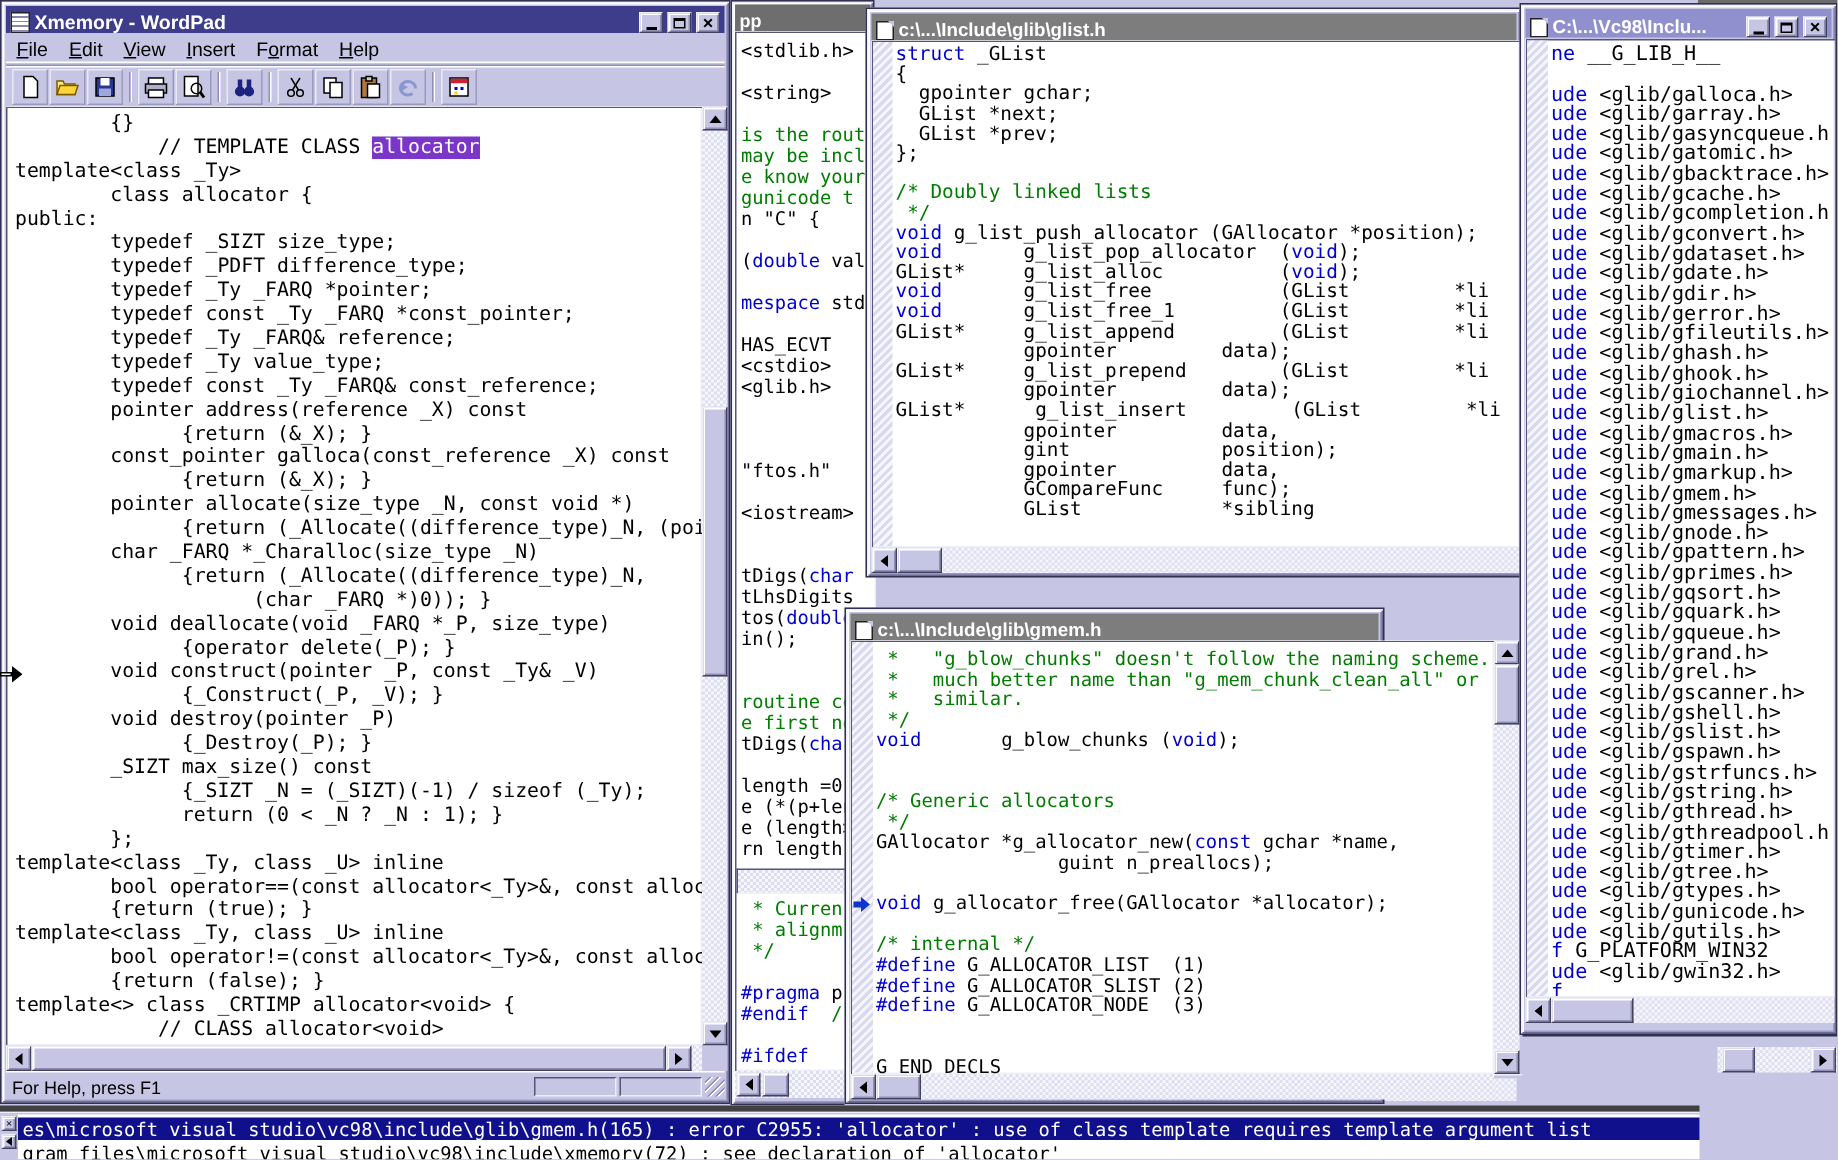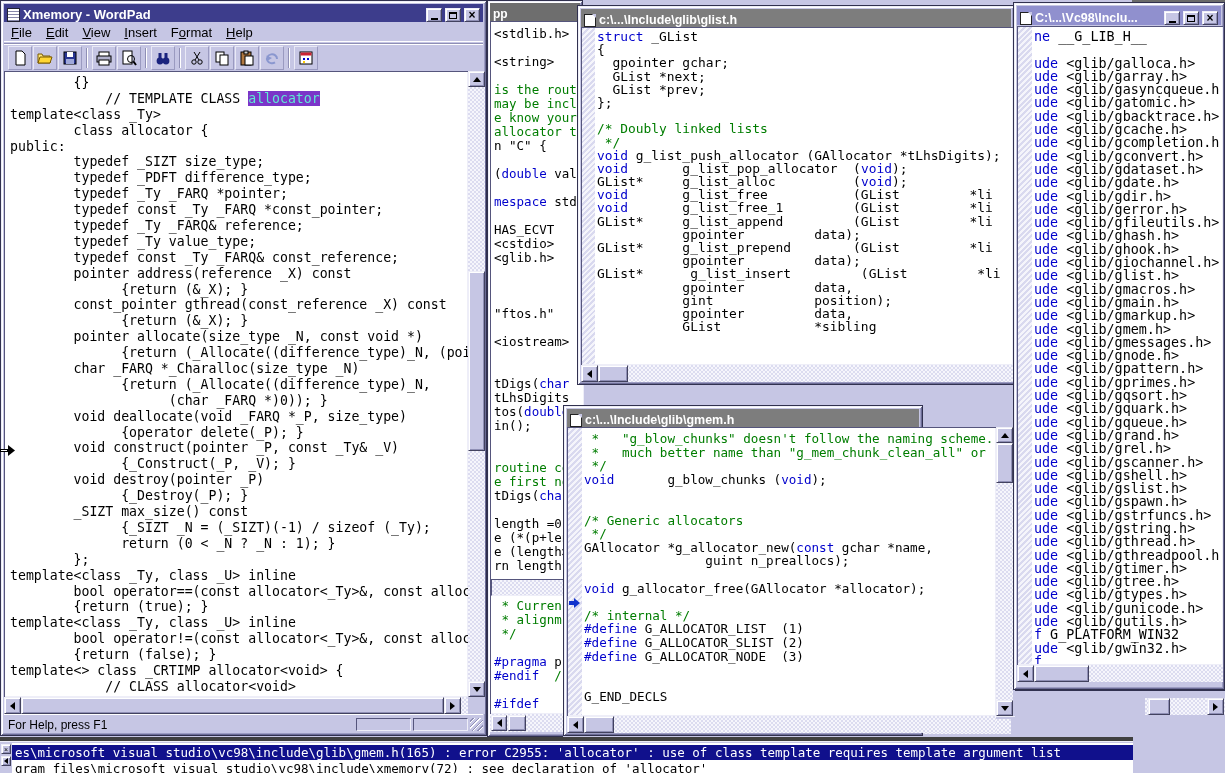--- a/index.html
+++ b/index.html
@@ -29,21 +29,21 @@
   .tri-d{width:0;height:0;border:4px solid transparent;border-bottom:none;border-top:5px solid #000}
   .tri-l{width:0;height:0;border:4px solid transparent;border-left:none;border-right:5px solid #000}
   .tri-r{width:0;height:0;border:4px solid transparent;border-right:none;border-left:5px solid #000}
 
   .white{background:#fff;box-shadow:inset 1px 1px 0 #55557c,inset -1px -1px 0 #eeeef8}
   .code{position:absolute;font-family:"DejaVu Sans Mono","Liberation Mono",monospace;color:#000;overflow:hidden}
   .cl{white-space:pre}
   .c-k{color:#000}
   .c-b{color:var(--keyword,#0000cc)}
   .c-g{color:var(--comment,#007d00)}
-  .c-sel{background:var(--selection,#7b35c8);color:#5eead4}
+  .c-sel{background:var(--selection,#7b35c8);color:#ffffff}
 
   .wpc{font-size:13.2px}  .wpc .cl{height:15.9px;line-height:15.9px}
   .ppc{font-size:12.5px}  .ppc .cl{height:14px;line-height:14px}
   .glc{font-size:12.9px}  .glc .cl{height:13.2px;line-height:13.2px}
   .gmc{font-size:12.6px}  .gmc .cl{height:13.6px;line-height:13.6px}
   .vcc{font-size:13.4px}  .vcc .cl{height:13.3px;line-height:13.3px}
 
   .menu-item{padding:0 7px;color:#000}
   .docicon{width:12px;height:13px;background:#fff;border:1px solid #222;position:relative;flex:0 0 12px}
   .docicon::after{content:"";position:absolute;right:-1px;top:-1px;border-style:solid;border-width:0 4px 4px 0;
@@ -64,21 +64,21 @@
     </div>
     <div class="white" style="position:absolute;left:2px;top:20px;width:94px;height:693px"></div>
     <div class="code ppc" style="left:6px;top:26px;width:88px;height:550px">
         <div class="cl">&lt;stdlib.h&gt;</div>
         <div class="cl"> </div>
         <div class="cl">&lt;string&gt;</div>
         <div class="cl"> </div>
         <div class="cl"><span class="c-g">is the rout</span></div>
         <div class="cl"><span class="c-g">may be incl</span></div>
         <div class="cl"><span class="c-g">e know your</span></div>
-        <div class="cl"><span class="c-g">allocator t</span></div>
+        <div class="cl"><span class="c-g">gunicode t</span></div>
         <div class="cl">n "C" {</div>
         <div class="cl"> </div>
         <div class="cl"><span class="c-k">(</span><span class="c-b">double</span><span class="c-k"> val</span></div>
         <div class="cl"> </div>
         <div class="cl"><span class="c-b">mespace</span><span class="c-k"> std</span></div>
         <div class="cl"> </div>
         <div class="cl">HAS_ECVT</div>
         <div class="cl">&lt;cstdio&gt;</div>
         <div class="cl">&lt;glib.h&gt;</div>
         <div class="cl"> </div>
@@ -253,21 +253,21 @@
         <div class="cl">public:</div>
         <div class="cl">        typedef _SIZT size_type;</div>
         <div class="cl">        typedef _PDFT difference_type;</div>
         <div class="cl">        typedef _Ty _FARQ *pointer;</div>
         <div class="cl">        typedef const _Ty _FARQ *const_pointer;</div>
         <div class="cl">        typedef _Ty _FARQ&amp; reference;</div>
         <div class="cl">        typedef _Ty value_type;</div>
         <div class="cl">        typedef const _Ty _FARQ&amp; const_reference;</div>
         <div class="cl">        pointer address(reference _X) const</div>
         <div class="cl">              {return (&amp;_X); }</div>
-        <div class="cl">        const_pointer gthread(const_reference _X) const</div>
+        <div class="cl">        const_pointer galloca(const_reference _X) const</div>
         <div class="cl">              {return (&amp;_X); }</div>
         <div class="cl">        pointer allocate(size_type _N, const void *)</div>
         <div class="cl">              {return (_Allocate((difference_type)_N, (poi</div>
         <div class="cl">        char _FARQ *_Charalloc(size_type _N)</div>
         <div class="cl">              {return (_Allocate((difference_type)_N,</div>
         <div class="cl">                    (char _FARQ *)0)); }</div>
         <div class="cl">        void deallocate(void _FARQ *_P, size_type)</div>
         <div class="cl">              {operator delete(_P); }</div>
         <div class="cl">        void construct(pointer _P, const _Ty&amp; _V)</div>
         <div class="cl">              {_Construct(_P, _V); }</div>
@@ -326,33 +326,34 @@
     <div class="code glc" style="left:19px;top:24px;width:414px;height:334px">
         <div class="cl"><span class="c-b">struct</span><span class="c-k"> _GList</span></div>
         <div class="cl">{</div>
         <div class="cl">  gpointer gchar;</div>
         <div class="cl">  GList *next;</div>
         <div class="cl">  GList *prev;</div>
         <div class="cl">};</div>
         <div class="cl"> </div>
         <div class="cl"><span class="c-g">/* Doubly linked lists</span></div>
         <div class="cl"><span class="c-g"> */</span></div>
-        <div class="cl"><span class="c-b">void</span><span class="c-k"> g_list_push_allocator (GAllocator *tLhsDigits);</span></div>
+        <div class="cl"><span class="c-b">void</span><span class="c-k"> g_list_push_allocator (GAllocator *position);</span></div>
         <div class="cl"><span class="c-b">void</span><span class="c-k">       g_list_pop_allocator  (</span><span class="c-b">void</span><span class="c-k">);</span></div>
         <div class="cl"><span class="c-k">GList*     g_list_alloc          (</span><span class="c-b">void</span><span class="c-k">);</span></div>
         <div class="cl"><span class="c-b">void</span><span class="c-k">       g_list_free           (GList         *li</span></div>
         <div class="cl"><span class="c-b">void</span><span class="c-k">       g_list_free_1         (GList         *li</span></div>
         <div class="cl">GList*     g_list_append         (GList         *li</div>
         <div class="cl">           gpointer         data);</div>
         <div class="cl">GList*     g_list_prepend        (GList         *li</div>
         <div class="cl">           gpointer         data);</div>
         <div class="cl">GList*      g_list_insert         (GList         *li</div>
         <div class="cl">           gpointer         data,</div>
         <div class="cl">           gint             position);</div>
         <div class="cl">           gpointer         data,</div>
+        <div class="cl">           GCompareFunc     func);</div>
         <div class="cl">           GList            *sibling</div>
       </div>
     <div class="track" style="position:absolute;left:3px;top:359px;width:432px;height:17px">
       <div class="btn3" style="position:absolute;left:0;top:0;width:17px;height:17px">
           <span class="tri-l"></span>
         </div>
       <div class="btn3" style="position:absolute;left:17px;top:0;width:30px;height:17px"></div>
     </div>
   </div>
 
@@ -364,20 +365,21 @@
     <div class="white" style="position:absolute;left:3px;top:21px;width:429px;height:289px"></div>
     <div class="hatchm" style="position:absolute;left:4px;top:22px;width:14px;height:287px"></div>
 
     <div style="position:absolute;left:5px;top:192px;width:12px;height:10px">
       <div style="position:absolute;left:0;top:3px;width:5px;height:4px;background:#1133cc"></div>
       <div style="position:absolute;left:5px;top:0;width:0;height:0;border:5px solid transparent;border-right:none;border-left:6px solid #1133cc"></div>
     </div>
     <div class="code gmc" style="left:20px;top:26px;width:412px;height:284px">
         <div class="cl"><span class="c-g"> *   "g_blow_chunks" doesn't follow the naming scheme.</span></div>
         <div class="cl"><span class="c-g"> *   much better name than "g_mem_chunk_clean_all" or</span></div>
+        <div class="cl"><span class="c-g"> *   similar.</span></div>
         <div class="cl"><span class="c-g"> */</span></div>
         <div class="cl"><span class="c-b">void</span><span class="c-k">       g_blow_chunks (</span><span class="c-b">void</span><span class="c-k">);</span></div>
         <div class="cl"> </div>
         <div class="cl"> </div>
         <div class="cl"><span class="c-g">/* Generic allocators</span></div>
         <div class="cl"><span class="c-g"> */</span></div>
         <div class="cl"><span class="c-k">GAllocator *g_allocator_new(</span><span class="c-b">const</span><span class="c-k"> gchar *name,</span></div>
         <div class="cl">                guint n_preallocs);</div>
         <div class="cl"> </div>
         <div class="cl"><span class="c-b">void</span><span class="c-k"> g_allocator_free(GAllocator *allocator);</span></div>

